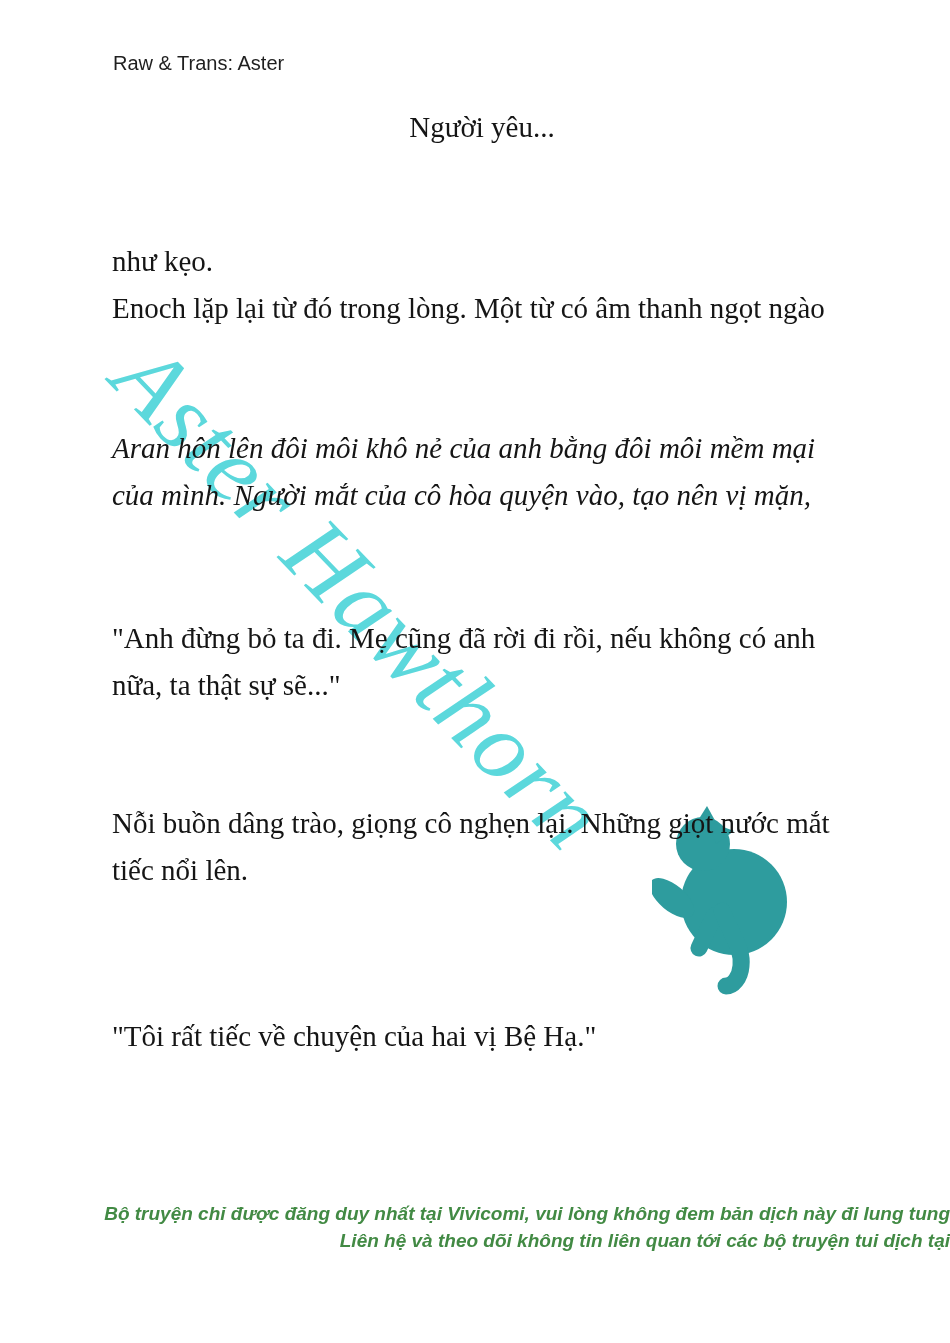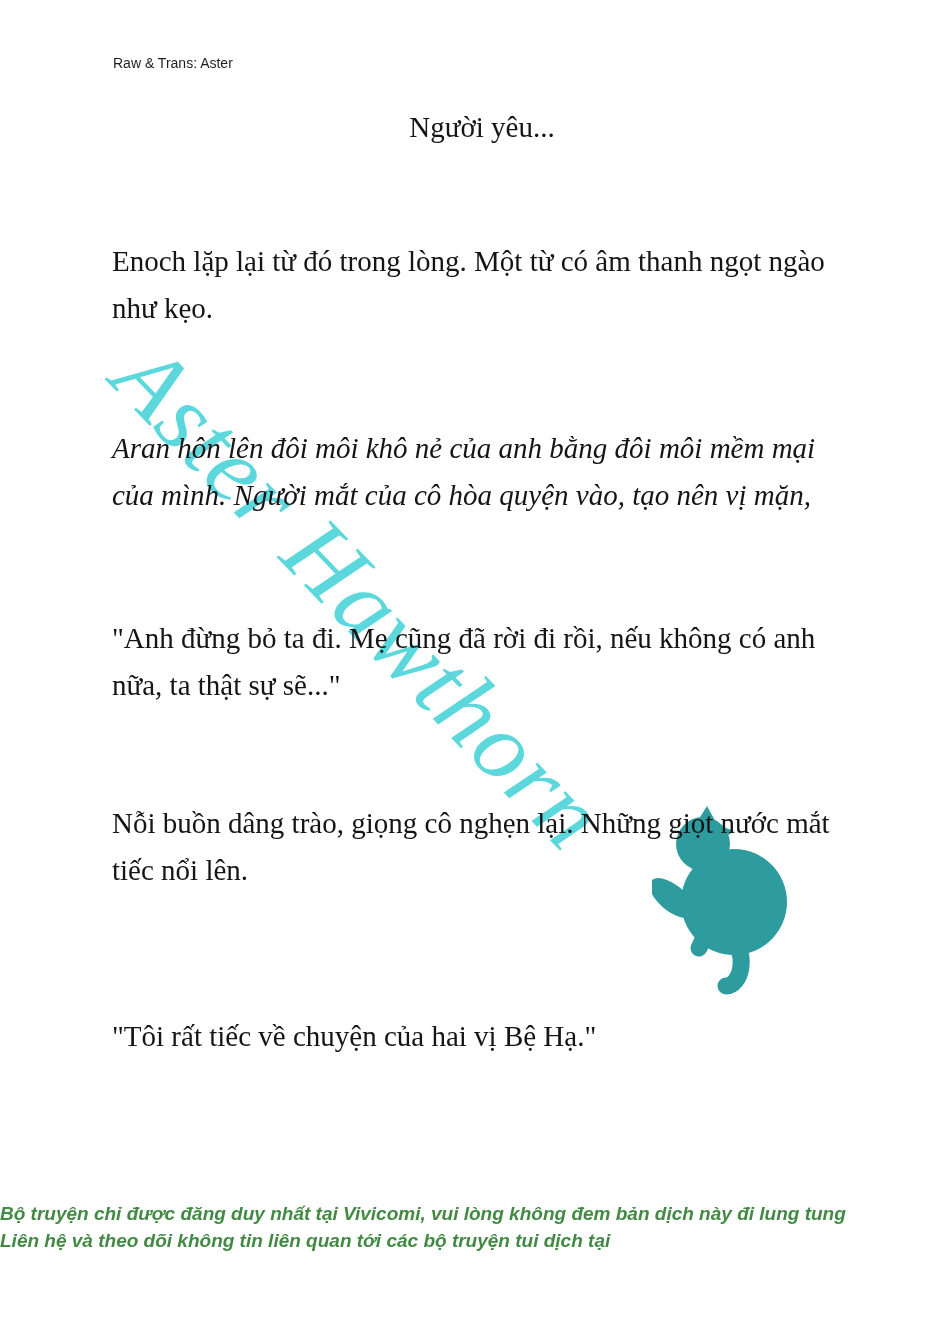--- a/index.html
+++ b/index.html
@@ -7,21 +7,21 @@
     position:relative;
     width:950px;height:1343px;
     margin:0 auto;
     background:#ffffff;
     overflow:hidden;
     font-family:"Liberation Serif","DejaVu Serif",serif;
   }
   .credit{
     position:absolute;left:113px;top:51px;
     font-family:"Liberation Sans","DejaVu Sans",sans-serif;
-    font-size:14px;line-height:24px;color:#1f1f1f;
+    font-size:20px;line-height:24px;color:#1f1f1f;
     z-index:3;white-space:nowrap;
   }
   .watermark{
     position:absolute;left:170px;top:323px;
     font-family:"Liberation Serif","DejaVu Serif",serif;
     font-style:italic;
     font-size:98px;line-height:1.1;
     color:#5CD8DC;
     letter-spacing:2px;
     transform:rotate(46deg);
@@ -42,21 +42,21 @@
   }
   .para{margin:0 0 90px 0;}
   .para.p1{margin-bottom:87px;text-align:center;}
   .para.p2{margin-bottom:93px;}
   .para.p3{margin-bottom:96px;font-style:italic;}
   .para.p4{margin-bottom:91px;}
   .para.p5{margin-bottom:119px;}
   .line{white-space:nowrap;}
   .footer{
     position:absolute;left:0;top:1200px;width:950px;
-    text-align:left;
+    text-align:right;
     font-family:"Liberation Sans","DejaVu Sans",sans-serif;
     font-weight:bold;font-style:italic;
     font-size:19px;line-height:27px;
     color:#428A44;
     z-index:2;
   }
 </style>
 </head>
 <body>
 
@@ -84,22 +84,22 @@
         <path d="M 70,113 C 81,140 91,152 89,168 C 88,180 81,188 74,188" stroke-width="17"></path>
       </g>
     </g>
   </svg>
 
   <div class="content">
     <div class="para p1">
       <div class="line">Người yêu...</div>
     </div>
     <div class="para p2">
+      <div class="line">như kẹo.</div>
       <div class="line">Enoch lặp lại từ đó trong lòng. Một từ có âm thanh ngọt ngào</div>
-      <div class="line">như kẹo.</div>
     </div>
     <div class="para p3">
       <div class="line">Aran hôn lên đôi môi khô nẻ của anh bằng đôi môi mềm mại</div>
       <div class="line">của mình. Người mắt của cô hòa quyện vào, tạo nên vị mặn,</div>
     </div>
     <div class="para p4">
       <div class="line">"Anh đừng bỏ ta đi. Mẹ cũng đã rời đi rồi, nếu không có anh</div>
       <div class="line">nữa, ta thật sự sẽ..."</div>
     </div>
     <div class="para p5">

